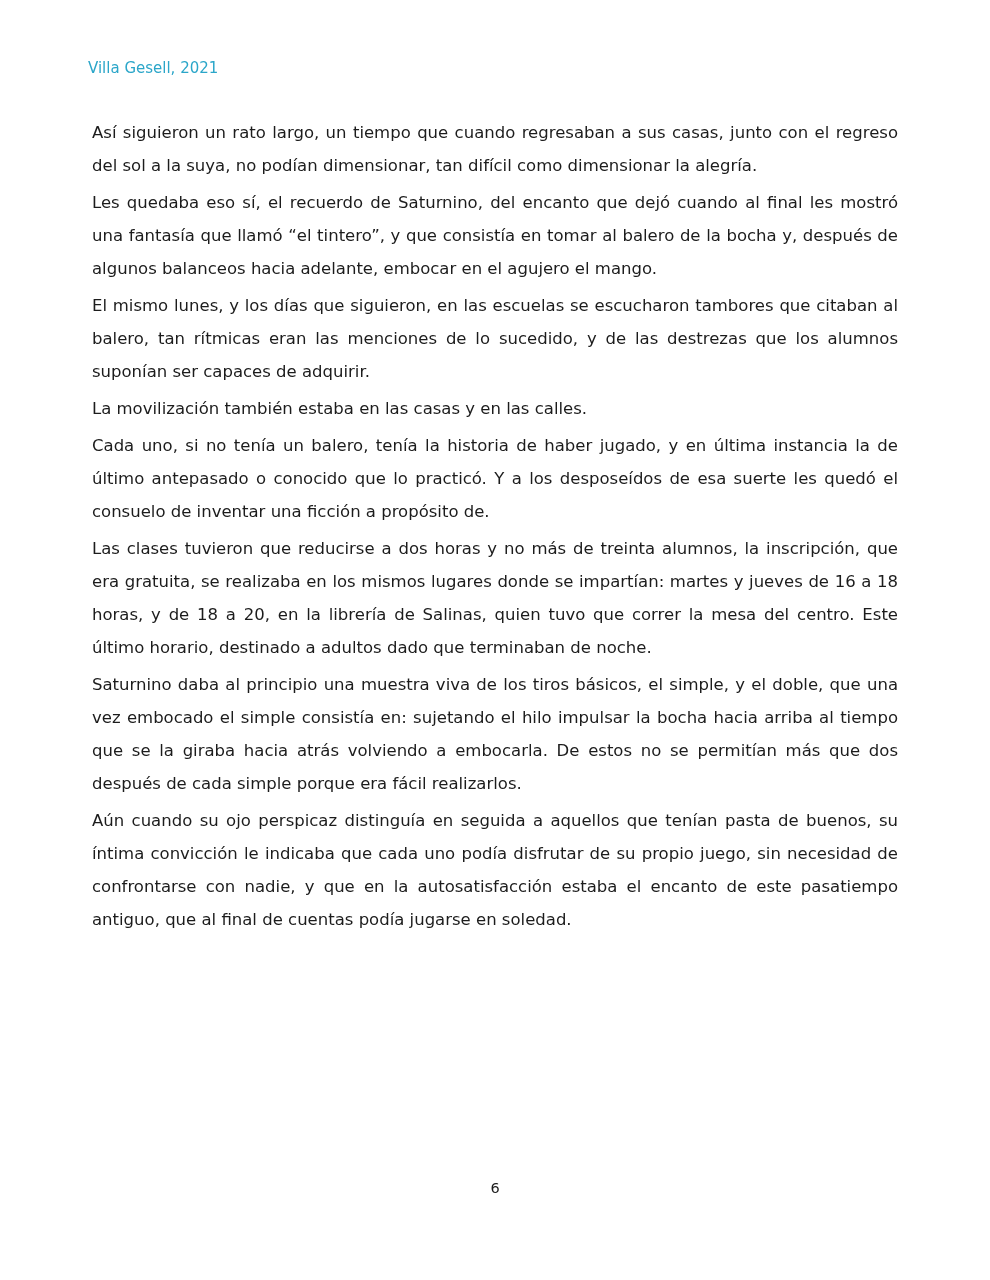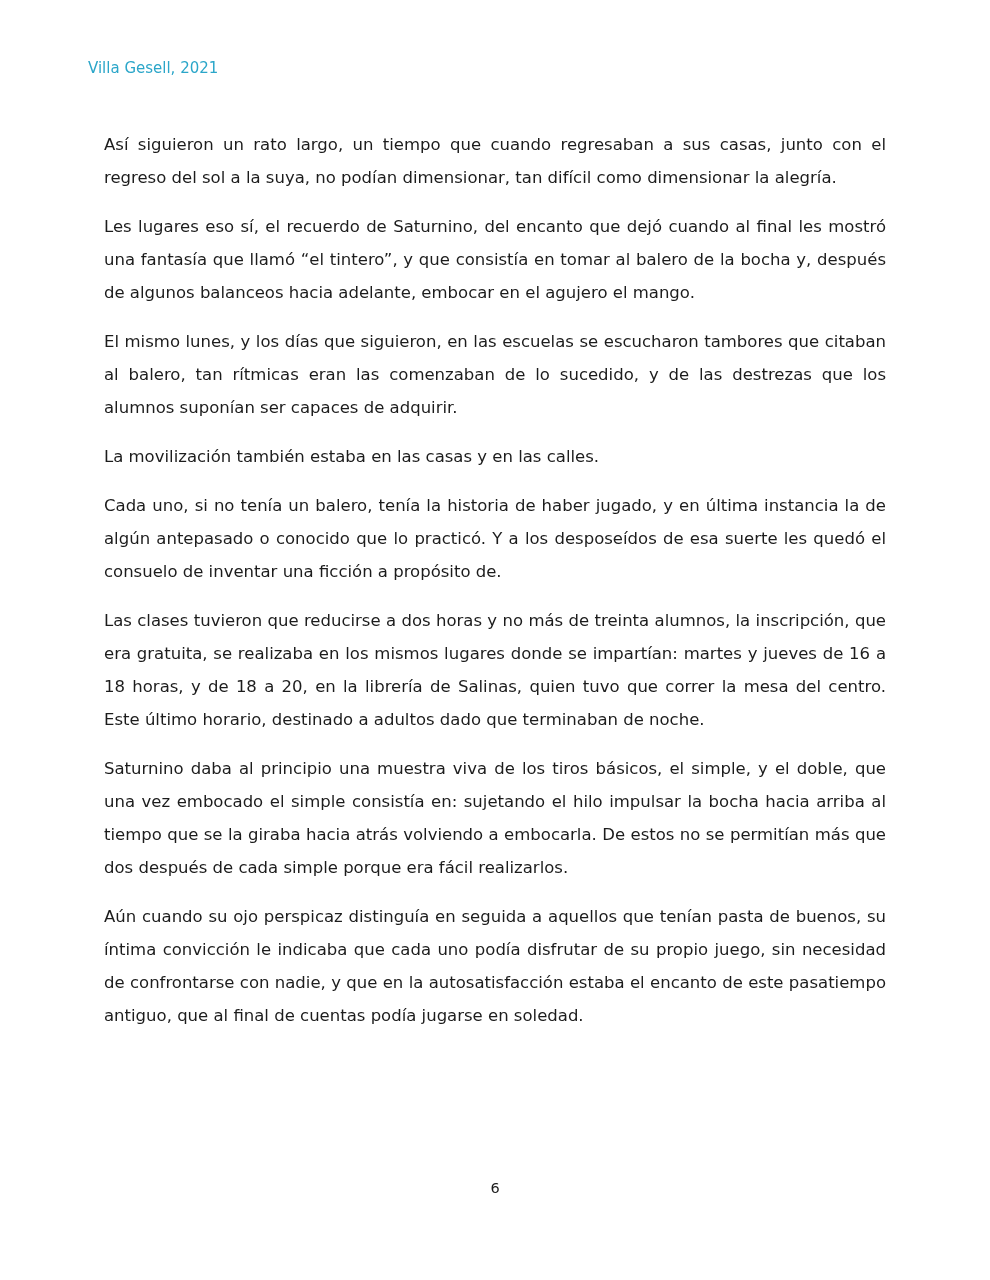--- a/index.html
+++ b/index.html
@@ -28,21 +28,21 @@
     position: absolute;
     top: 112px;
     left: 88px;
     width: 814px;
     font-size: 16.5px;
     line-height: 33px;
     color: #1c1c1c;
     text-align: justify;
   }
   .doc-body p {
-    margin: 16px;
+    margin: 4px;
   }
   .doc-footer {
     position: absolute;
     left: 0;
     right: 0;
     top: 1180px;
     text-align: center;
     font-size: 14.5px;
     color: #1c1c1c;
   }
@@ -51,24 +51,24 @@
 <body>
 
 <div class="page">
 
   <div class="doc-header">
     <span>Villa Gesell, 2021</span>
   </div>
 
   <div class="doc-body">
     <p>Así siguieron un rato largo, un tiempo que cuando regresaban a sus casas, junto con el regreso del sol a la suya, no podían dimensionar, tan difícil como dimensionar la alegría.</p>
-    <p>Les lugares eso sí, el recuerdo de Saturnino, del encanto que dejó  cuando al final les mostró una fantasía que llamó “el tintero”, y que  consistía en tomar al balero de la bocha y, después de algunos balanceos hacia adelante, embocar en el agujero el mango.</p>
-    <p>El mismo lunes, y los días que siguieron, en las escuelas se escucharon tambores que citaban al balero, tan rítmicas eran las comenzaban de lo sucedido, y de las destrezas que los alumnos suponían ser capaces de adquirir.</p>
+    <p>Les quedaba eso sí, el recuerdo de Saturnino, del encanto que dejó  cuando al final les mostró una fantasía que llamó “el tintero”, y que  consistía en tomar al balero de la bocha y, después de algunos balanceos hacia adelante, embocar en el agujero el mango.</p>
+    <p>El mismo lunes, y los días que siguieron, en las escuelas se escucharon tambores que citaban al balero, tan rítmicas eran las menciones de lo sucedido, y de las destrezas que los alumnos suponían ser capaces de adquirir.</p>
     <p>La movilización también estaba en las casas y en las calles.</p>
-    <p>Cada uno, si no tenía un balero, tenía la historia de haber jugado, y en última instancia la de algún antepasado o conocido  que lo practicó. Y a los desposeídos de esa suerte les quedó el consuelo de inventar una ficción a propósito de.</p>
+    <p>Cada uno, si no tenía un balero, tenía la historia de haber jugado, y en última instancia la de último antepasado o conocido  que lo practicó. Y a los desposeídos de esa suerte les quedó el consuelo de inventar una ficción a propósito de.</p>
     <p>Las clases tuvieron que reducirse a dos horas y no más de treinta alumnos, la inscripción, que era gratuita, se realizaba en los mismos lugares donde se impartían:  martes y jueves  de 16 a 18 horas, y de 18 a 20, en la librería de Salinas, quien tuvo que correr la mesa del centro. Este último horario, destinado a adultos dado que terminaban de noche.</p>
     <p>Saturnino daba al principio una muestra viva de los tiros básicos, el simple, y el doble, que una vez embocado el simple consistía en: sujetando el hilo impulsar la bocha hacia arriba al tiempo que se la giraba hacia atrás volviendo a embocarla. De estos no se permitían más que dos después de cada simple porque era fácil realizarlos.</p>
     <p>Aún cuando su ojo perspicaz distinguía en seguida a aquellos que tenían pasta de buenos, su íntima convicción le indicaba que cada uno podía disfrutar de su  propio juego, sin necesidad de confrontarse con nadie, y que en la autosatisfacción estaba el encanto de este pasatiempo antiguo, que al final de cuentas podía jugarse en soledad.</p>
   </div>
 
   <div class="doc-footer">
     <span>6</span>
   </div>
 
 </div>

